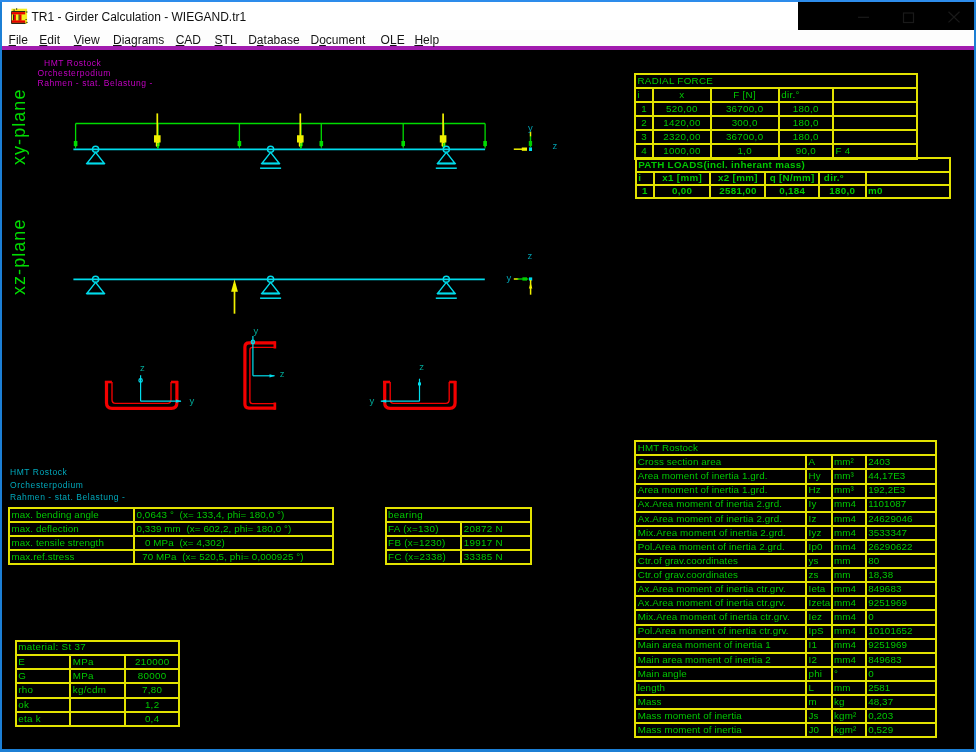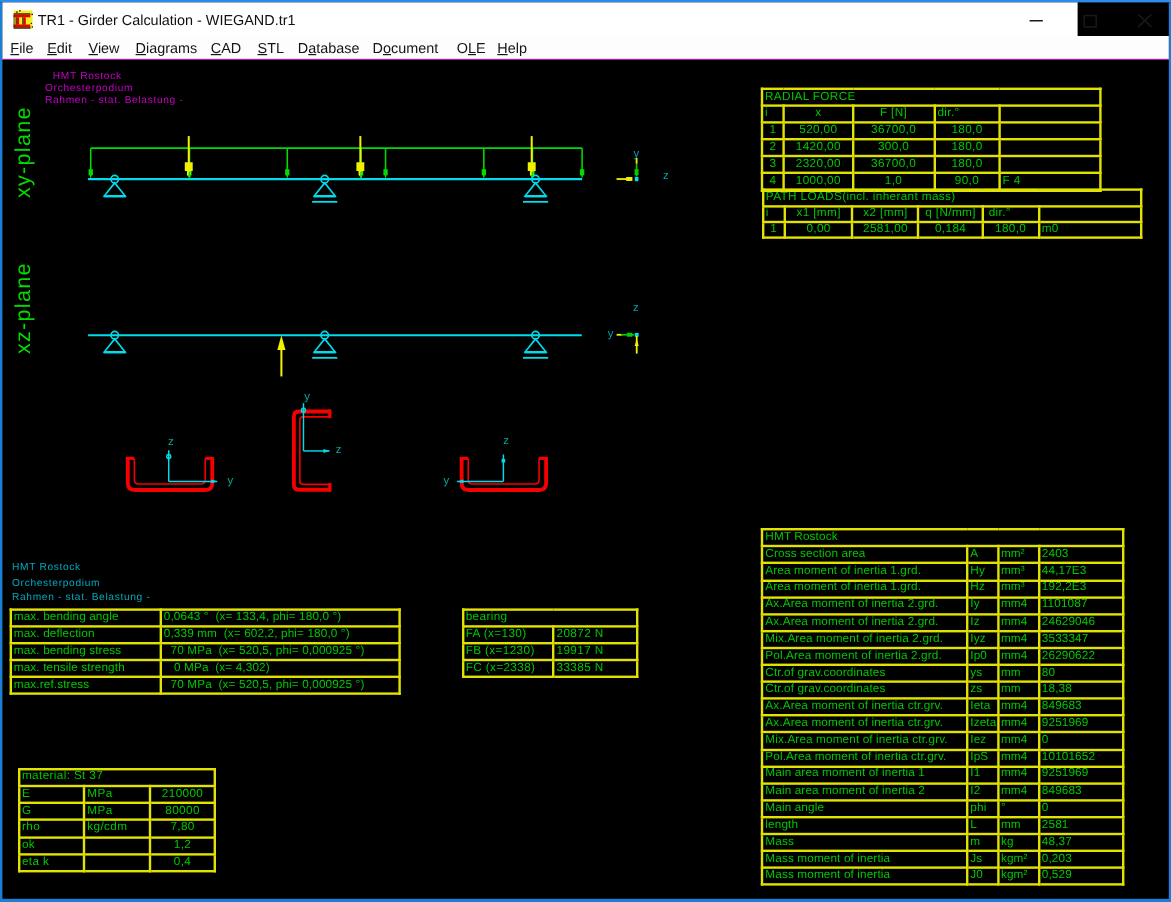--- a/index.html
+++ b/index.html
@@ -1,23 +1,23 @@
 <!DOCTYPE html>
 <html><head><meta charset="utf-8">
 <style>
 html,body{margin:0;padding:0;width:976px;height:752px;background:#000;overflow:hidden;}
 *{box-sizing:border-box;font-family:"Liberation Sans",sans-serif;}
 #win{position:absolute;left:0;top:0;width:976px;height:752px;background:#000;}
 #topborder{position:absolute;left:0;top:0;width:976px;height:2px;background:#2d8ceb;}
 #leftborder{position:absolute;left:0;top:2px;width:2px;height:750px;background:#1c7fd5;}
 #rightborder{position:absolute;left:974px;top:2px;width:2px;height:750px;background:#1c7fd5;}
 #bottomborder{position:absolute;left:0;top:749px;width:976px;height:3px;background:#1c7fd5;}
-#titlebar{position:absolute;left:2px;top:2px;width:896px;height:28px;background:#ffffff;padding-left:13px;}
+#titlebar{position:absolute;left:2px;top:2px;width:796px;height:28px;background:#ffffff;padding-left:13px;}
 #titletext{position:absolute;left:29.5px;top:8px;font-size:12px;color:#101010;letter-spacing:0;white-space:pre;}
-#menubar{position:absolute;left:2px;top:30px;width:972px;height:20px;background:#fdfdfd;border-bottom:1px solid #a21caf;}
+#menubar{position:absolute;left:2px;top:30px;width:972px;height:20px;background:#fdfdfd;border-bottom:4px solid #a21caf;}
 .mi{position:absolute;top:3px;font-size:12px;color:#151515;white-space:pre;}
 .mi u{text-decoration:underline;text-underline-offset:1px;}
 svg{position:absolute;left:0;top:0;}
 
 .mag{position:absolute;font-size:8.5px;letter-spacing:0.55px;color:#c400c4;white-space:pre;}
 .teal{position:absolute;font-size:8.5px;letter-spacing:0.55px;color:#00a9bc;white-space:pre;}
 .vlab{position:absolute;transform-origin:0 0;transform:rotate(-90deg);font-size:18px;letter-spacing:1.05px;color:#00dc00;white-space:pre;line-height:19px;}
 
 table.tb{position:absolute;border-collapse:collapse;table-layout:fixed;}
 table.tb td{border:2px solid #e2e200;height:14.1px;padding:0;font-size:9.8px;line-height:10.5px;color:#00c800;letter-spacing:0.3px;white-space:nowrap;overflow:hidden;}
@@ -248,21 +248,21 @@
  <tr>
         <td class="c">4</td>
         <td class="c">1000,00</td>
         <td class="c">1,0</td>
         <td class="c">90,0</td>
         <td class="l">F 4</td>
       </tr>
 </tbody>
   </table>
 
-<table class="tb" id="pathtb" style="left:634.7px;top:157.4px;width:314.8px;">
+<table class="tb" id="pathtb" style="left:634.7px;top:157.4px;width:314.8px;font-weight:bold;">
  <colgroup>
       <col style="width:18.3px">
       <col style="width:56.4px">
       <col style="width:55.1px">
       <col style="width:53.4px">
       <col style="width:46.7px">
       <col style="width:84.9px">
     </colgroup>
  <tbody>
       <tr>
@@ -295,24 +295,20 @@
  <tbody>
  <tr>
         <td class="l">max. bending angle</td>
         <td class="l">0,0643 °&nbsp;&nbsp;(x= 133,4, phi= 180,0 °)</td>
       </tr>
  <tr>
         <td class="l">max. deflection</td>
         <td class="l">0,339 mm&nbsp;&nbsp;(x= 602,2, phi= 180,0 °)</td>
       </tr>
  <tr>
-        <td class="l">max. bending stress</td>
-        <td class="l">&nbsp;&nbsp;70 MPa&nbsp;&nbsp;(x= 520,5, phi= 0,000925 °)</td>
-      </tr>
- <tr>
         <td class="l">max. tensile strength</td>
         <td class="l">&nbsp;&nbsp;&nbsp;0 MPa&nbsp;&nbsp;(x= 4,302)</td>
       </tr>
  <tr>
         <td class="l">max.ref.stress</td>
         <td class="l">&nbsp;&nbsp;70 MPa&nbsp;&nbsp;(x= 520,5, phi= 0,000925 °)</td>
       </tr>
 </tbody>
   </table>
 

